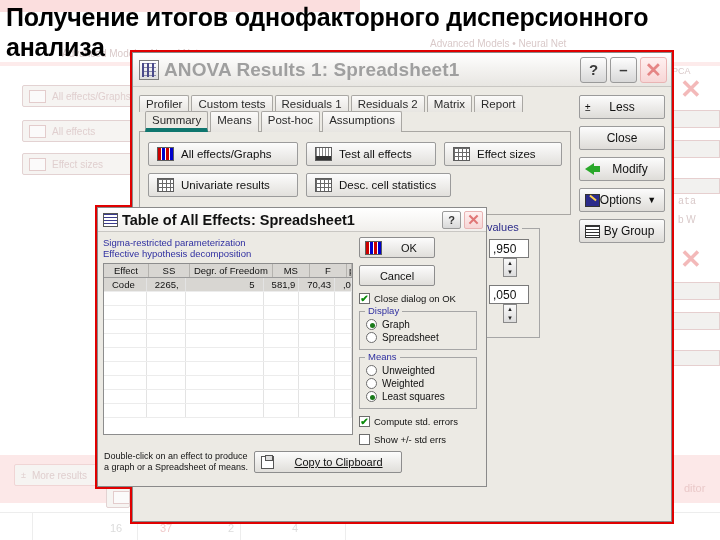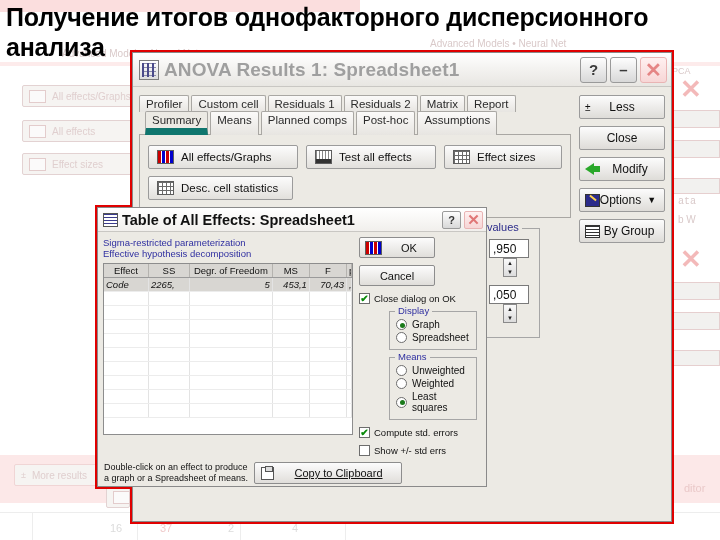--- a/index.html
+++ b/index.html
@@ -92,21 +92,21 @@
 
   
   .tabrow { display:flex; }
   .tab {
     border:1px solid #a9a7a3; border-bottom:none;
     background:linear-gradient(#fbfaf9,#e7e5e1);
     padding:2px 6px; font-size:11.5px; color:#2b2b2b; margin-right:2px;
     border-radius:2px 2px 0 0; white-space:nowrap;
   }
   .tabrow.row2 { margin-left:6px; margin-top:-1px; }
-  .tab.active { background:#eceae4; border-bottom:7px solid #0f766e; }
+  .tab.active { background:#eceae4; border-bottom:4px solid #0f766e; }
 
   .tabpanel {
     border:1px solid #a9a7a3; background:#eceae4;
     margin-top:-1px; padding:10px 8px; min-height:60px;
   }
   .btnrow { display:flex; gap:8px; margin-bottom:7px; }
   .s-btn {
     height:24px; border:1px solid #9b9b9b; border-radius:2px;
     background:linear-gradient(#fcfcfc,#e2e0dc);
     display:flex; align-items:center; gap:7px; padding:0 8px;
@@ -190,21 +190,21 @@
   .tae-tb.close{border-color:#e9b4b4;background:linear-gradient(#fff0f0,#f7d6d6);color:#e07676;font-size:15px;}
 
   .tae-body{display:flex;padding:5px 5px 0 5px;}
   .tae-left{width:250px;}
   .tae-right{width:124px;padding-left:6px;}
   .note-line{font-size:9.5px;color:#2f2fa0;line-height:11px;}
   .eff-table{margin-top:4px;border:1px solid #8d8d8d;background:#fff;height:172px;overflow:hidden;}
   .eff-thead{display:flex;background:#d8d6d2;border-bottom:1px solid #9a9a9a;font-size:9.5px;color:#111;}
   .eff-thead div{padding:1px 2px;border-right:1px solid #b5b3af;text-align:center;white-space:nowrap;overflow:hidden;}
   .eff-row{display:flex;font-size:9.5px;color:#111;border-bottom:1px solid #ececec;}
-  .eff-row div{padding:1px 2px;border-right:1px solid #e3e3e3;white-space:nowrap;overflow:hidden;font-style:italic;}
+  .eff-row div{padding:1px 8px;border-right:1px solid #e3e3e3;white-space:nowrap;overflow:hidden;}
   .eff-row.data{background:#d8d6d2;}
   .c0{width:46px;text-align:left;}
   .c1{width:42px;text-align:left;}
   .c2{width:85px;text-align:right;}
   .c3{width:38px;text-align:right;}
   .c4{width:38px;text-align:right;}
   .c5{flex:1;text-align:right;}
 
   .ok-btn{
     width:76px;height:21px;border:1px solid #8d8d8d;border-radius:2px;
@@ -212,21 +212,21 @@
     display:flex;align-items:center;gap:7px;padding:0 5px;font-size:11px;color:#111;
   }
   .cancel-btn{
     width:76px;height:21px;margin-top:7px;border:1px solid #8d8d8d;border-radius:2px;
     background:linear-gradient(#fcfcfc,#e0dedA);
     display:flex;align-items:center;justify-content:center;font-size:11px;color:#111;
   }
   .chk-row{display:flex;align-items:center;gap:4px;font-size:9.5px;color:#111;margin-top:7px;}
   .chk{width:11px;height:11px;border:1px solid #6d6d6d;background:#fff;flex:none;
        display:flex;align-items:center;justify-content:center;font-size:10px;color:#0a8a0a;font-weight:bold;line-height:1;}
-  .grp{border:1px solid #a6a6a6;margin-top:7px;padding:7px 5px 4px 6px;position:relative;margin-left:30px;}
+  .grp{border:1px solid #a6a6a6;margin-top:7px;padding:7px 5px 4px 6px;position:relative;}
   .grp-lbl{position:absolute;top:-7px;left:5px;background:#eceae4;padding:0 3px;font-size:9.5px;color:#2f2fa0;}
   .rad-row{display:flex;align-items:center;gap:5px;font-size:10px;color:#111;margin-bottom:2px;}
   .rad{width:11px;height:11px;border:1px solid #6d6d6d;border-radius:50%;background:#fff;flex:none;position:relative;}
   .rad.on:after{content:"";position:absolute;left:2.5px;top:2.5px;width:5px;height:5px;border-radius:50%;background:#1a7a1a;}
 
   .tae-foot{display:flex;align-items:center;gap:0;padding:4px 6px 0 6px;margin-top:2px;}
   .foot-note{font-size:9px;color:#111;line-height:11px;width:150px;}
   .clip-btn{width:148px;height:22px;border:1px solid #8d8d8d;border-radius:2px;
     background:linear-gradient(#fcfcfc,#e0dedA);display:flex;align-items:center;gap:8px;padding:0 6px;font-size:11px;color:#111;}
   .clip-ico{width:13px;height:13px;border:1px solid #555;background:#fff;flex:none;position:relative;}
@@ -301,51 +301,54 @@
     <span class="tb-btn">?</span>
     <span class="tb-btn">–</span>
     <span class="tb-btn close">✕</span>
   </div>
 
   <div class="win-body">
     <div class="win-left">
 
       <div class="tabrow">
         <div class="tab">Profiler</div>
-        <div class="tab">Custom cell</div>
+        <div class="tab">Custom tests</div>
         <div class="tab">Residuals 1</div>
         <div class="tab">Residuals 2</div>
         <div class="tab">Matrix</div>
         <div class="tab">Report</div>
       </div>
 
       <div class="tabrow row2">
         <div class="tab active">Summary</div>
         <div class="tab">Means</div>
-        <div class="tab">Planned comps</div>
         <div class="tab">Post-hoc</div>
         <div class="tab">Assumptions</div>
       </div>
 
       <div class="tabpanel">
         <div class="btnrow">
           <div class="s-btn w1">
             <span class="grid-ico color"></span>
             <span>All effects/Graphs</span>
           </div>
           <div class="s-btn w2">
             <span class="grid-ico bars"></span>
             <span>Test all effects</span>
           </div>
           <div class="s-btn w3">
             <span class="grid-ico"></span>
             <span>Effect sizes</span>
           </div>
         </div>
         <div class="btnrow">
+          <div class="s-btn w1">
+            <span class="grid-ico"></span>
+            <span>Univariate results</span>
+          </div>
           <div class="s-btn w2" style="width:145px;">
             <span class="grid-ico"></span>
             <span>Desc. cell statistics</span>
           </div>
         </div>
       </div>
     </div>
 
     <div class="win-right">
       <div class="r-btn">
@@ -415,21 +418,21 @@
           <div class="c1">SS</div>
           <div class="c2">Degr. of Freedom</div>
           <div class="c3">MS</div>
           <div class="c4">F</div>
           <div class="c5">p</div>
         </div>
         <div class="eff-row data">
           <div class="c0">Code</div>
           <div class="c1">2265,</div>
           <div class="c2">5</div>
-          <div class="c3">453,1</div>
+          <div class="c3">581,9</div>
           <div class="c4">70,43</div>
           <div class="c5">,0000</div>
         </div>
         <div class="eff-row">
             <div class="c0">&nbsp;</div>
             <div class="c1">&nbsp;</div>
             <div class="c2">&nbsp;</div>
             <div class="c3">&nbsp;</div>
             <div class="c4">&nbsp;</div>
             <div class="c5">&nbsp;</div>

